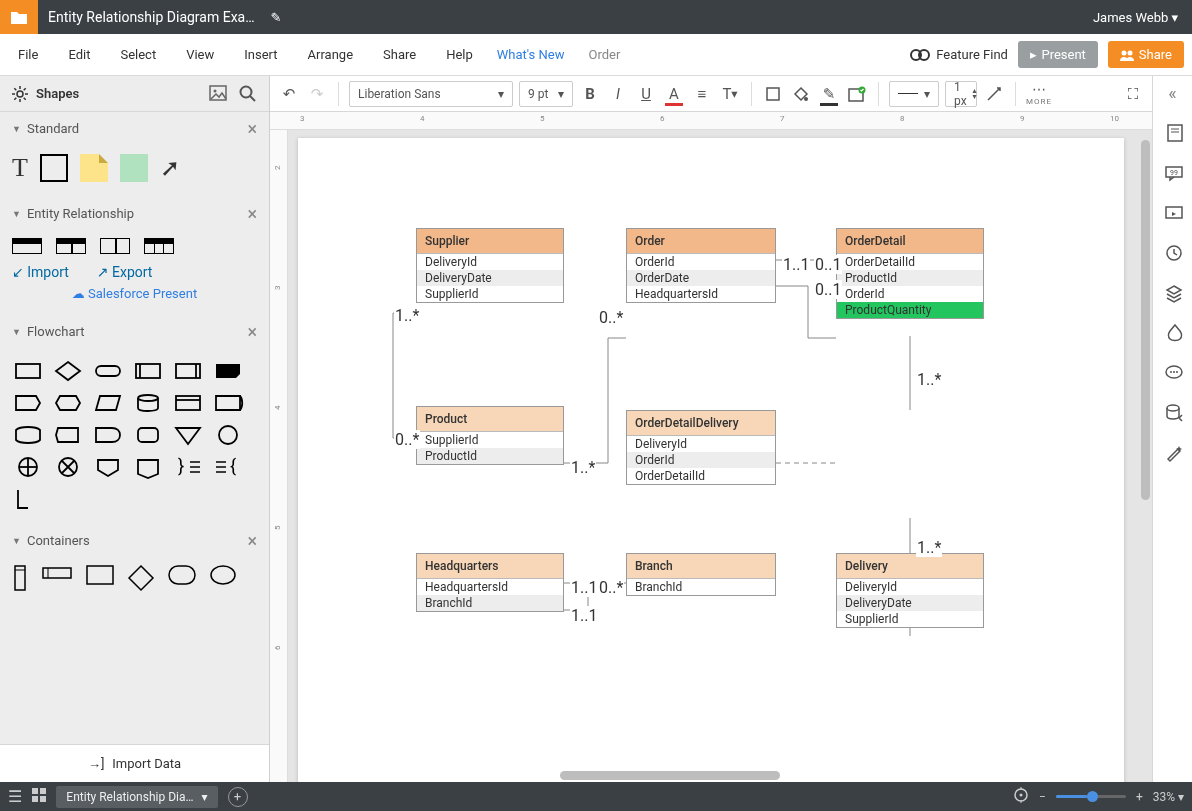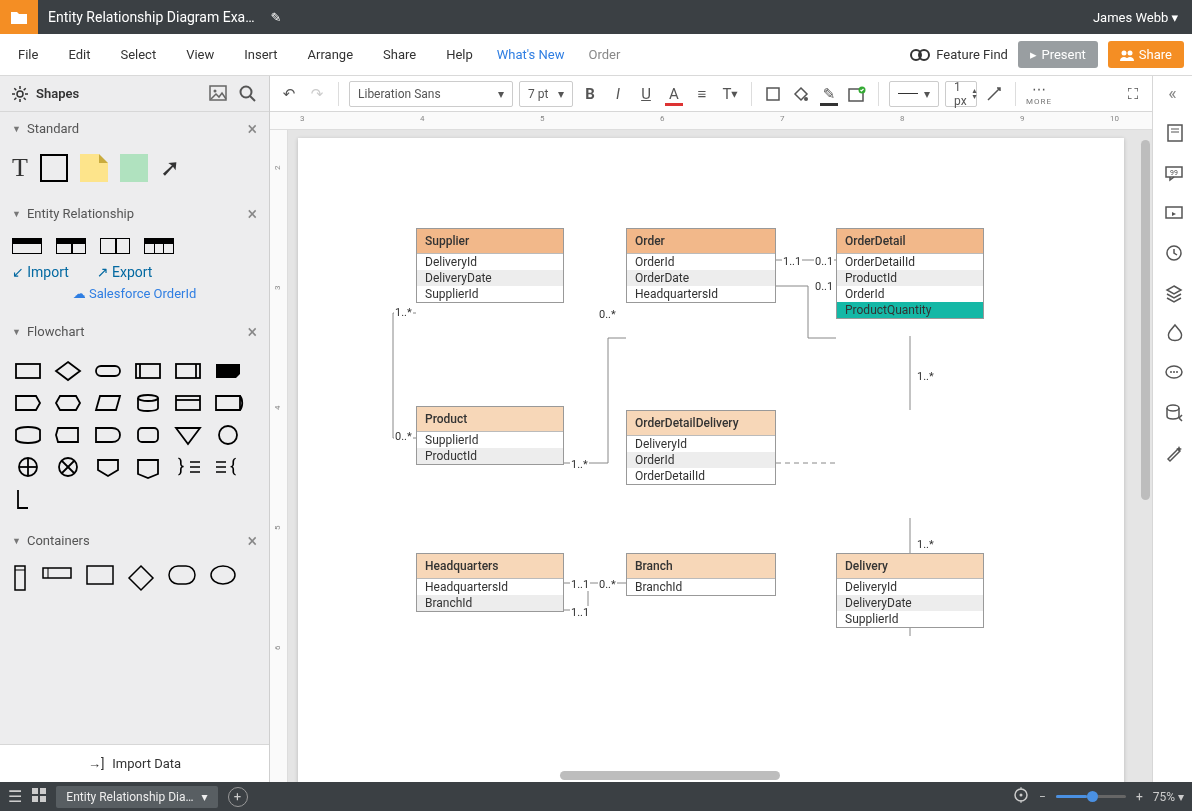--- a/index.html
+++ b/index.html
@@ -58,21 +58,21 @@
 .canvas{flex:1;background:#e5e5e5;position:relative;overflow:hidden}
 .ruler-v{position:absolute;left:0;top:0;bottom:0;width:18px;background:#fafafa;border-right:1px solid #ddd;font-size:8px;color:#888}
 .ruler-v .tick{position:absolute;left:3px;transform:rotate(-90deg);transform-origin:left top}
 .page{position:absolute;left:28px;top:8px;width:826px;height:654px;background:#fff;box-shadow:0 1px 4px rgba(0,0,0,0.2)}
 .entity{position:absolute;border:1px solid #999;background:#fff;font-size:12px}
 .entity .eh{background:#f2b88a;padding:5px 8px;font-weight:500;border-bottom:1px solid #bbb}
 .entity.alt .eh{background:#f7d7b8}
 .entity .row{padding:1px 8px}
 .entity .row:nth-child(odd){background:#ededed}
 .entity .row:first-of-type{background:#fff}
-.lbl{position:absolute;font-size:11px;color:#333;background:#fff;padding:0 1px}
+.lbl{position:absolute;font-size:16px;color:#333;background:#fff;padding:0 1px}
 .rail{width:40px;border-left:1px solid #d7d7d7;display:flex;flex-direction:column;align-items:center;gap:20px;padding-top:6px;background:#fff;color:#555}
 .rail .chev{font-size:18px;color:#888;cursor:pointer}
 .rail .ri{width:20px;height:20px;display:flex;align-items:center;justify-content:flex-end;font-size:17px;cursor:pointer}
 .bottom{height:29px;background:#3b4044;display:flex;align-items:center;color:#ccc;padding:0 8px;gap:10px}
 .tab{background:#585e62;padding:4px 10px;border-radius:2px;display:flex;align-items:center;gap:8px;font-size:12px;color:#eee}
 .plus{width:20px;height:20px;border:1.5px solid #999;border-radius:50%;display:flex;align-items:center;justify-content:center;font-size:13px}
 .zoom{margin-left:auto;display:flex;align-items:center;gap:10px;font-size:12px}
 .slider{width:70px;height:3px;background:#666;position:relative;border-radius:2px}
 .slider .fill{position:absolute;left:0;top:0;bottom:0;width:45%;background:#4a90e2;border-radius:2px}
 .slider .knob{position:absolute;left:45%;top:-4px;width:11px;height:11px;background:#4a90e2;border-radius:50%}
@@ -174,21 +174,21 @@
     <div class="er-row">
       <span class="er-icon head"></span>
       <span class="er-icon head cols"></span>
       <span class="er-icon cols"></span>
       <span class="er-icon hcols"></span>
     </div>
     <div class="link-row">
       <span>↙ <span>Import</span></span>
       <span>↗ <span>Export</span></span>
     </div>
-    <div class="link-row2">☁ <span>Salesforce OrderId</span></div>
+    <div class="link-row2">☁ <span>Salesforce Present</span></div>
   </div>
 
   <div class="panel-hdr">
         <span class="tri">▼</span>
         <span>Flowchart</span>
         <span class="x">×</span>
       </div>
   <div class="panel-body">
     <div class="fc-grid" id="fc-grid">
           <div class="fc">
@@ -369,21 +369,21 @@
 <div class="canvas-area">
   <div class="toolbar2">
     <span class="ticon">↶</span>
     <span class="ticon" style="color:#ccc">↷</span>
     <span class="sep"></span>
     <div class="sel" style="width:164px">
           <span>Liberation Sans</span>
           <span style="margin-left:auto">▾</span>
         </div>
     <div class="sel" style="width:54px">
-          <span>7 pt</span>
+          <span>9 pt</span>
           <span style="margin-left:auto">▾</span>
         </div>
     <span class="ticon">
           <b>B</b>
         </span>
     <span class="ticon">
           <i>I</i>
         </span>
     <span class="ticon">
           <u>U</u>
@@ -477,21 +477,21 @@
             <div class="eh">Order</div>
             <div class="row" style="background:#fff">OrderId</div>
             <div class="row" style="background:#ededed">OrderDate</div>
             <div class="row" style="background:#fff">HeadquartersId</div>
           </div>
           <div class="entity" style="left: 538px; top: 90px; width: 148px;">
             <div class="eh">OrderDetail</div>
             <div class="row" style="background:#fff">OrderDetailId</div>
             <div class="row" style="background:#ededed">ProductId</div>
             <div class="row" style="background:#fff">OrderId</div>
-            <div class="row" style="background:#14b8a6">ProductQuantity</div>
+            <div class="row" style="background:#22c55e">ProductQuantity</div>
           </div>
           <div class="entity alt" style="left: 118px; top: 268px; width: 148px;">
             <div class="eh">Product</div>
             <div class="row" style="background:#fff">SupplierId</div>
             <div class="row" style="background:#ededed">ProductId</div>
           </div>
           <div class="entity alt" style="left: 328px; top: 272px; width: 150px;">
             <div class="eh">OrderDetailDelivery</div>
             <div class="row" style="background:#fff">DeliveryId</div>
             <div class="row" style="background:#ededed">OrderId</div>
@@ -607,15 +607,15 @@
           <circle cx="8" cy="8" r="6" fill="none" stroke="#ccc" stroke-width="1.5"></circle>
           <circle cx="8" cy="8" r="1.5" fill="#ccc"></circle>
           <path d="M8 0v3M8 13v3" stroke="#ccc"></path>
         </svg></span>
     <span>−</span>
     <div class="slider">
         <div class="fill"></div>
         <div class="knob"></div>
       </div>
     <span>+</span>
-    <span><span>75%</span> ▾</span>
+    <span><span>33%</span> ▾</span>
   </div>
 </div>
 
 </body></html>

